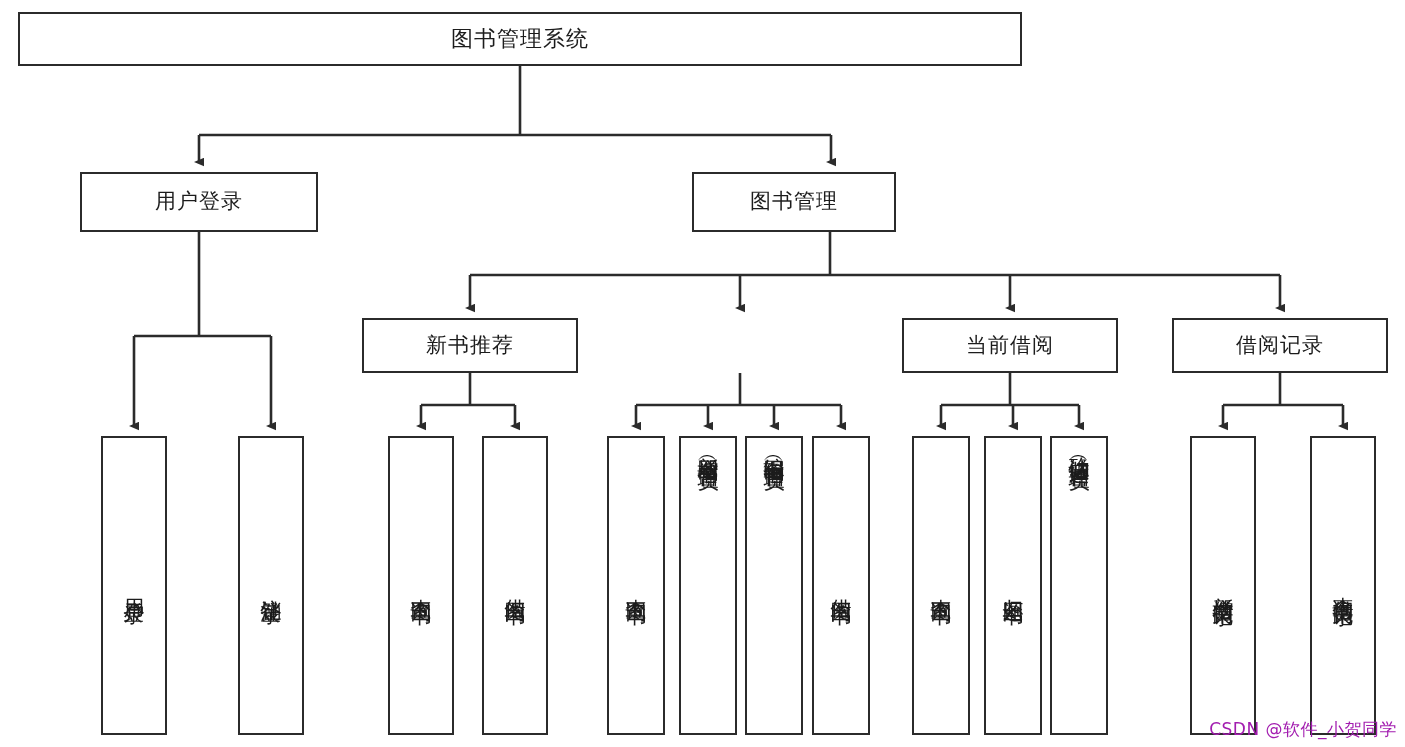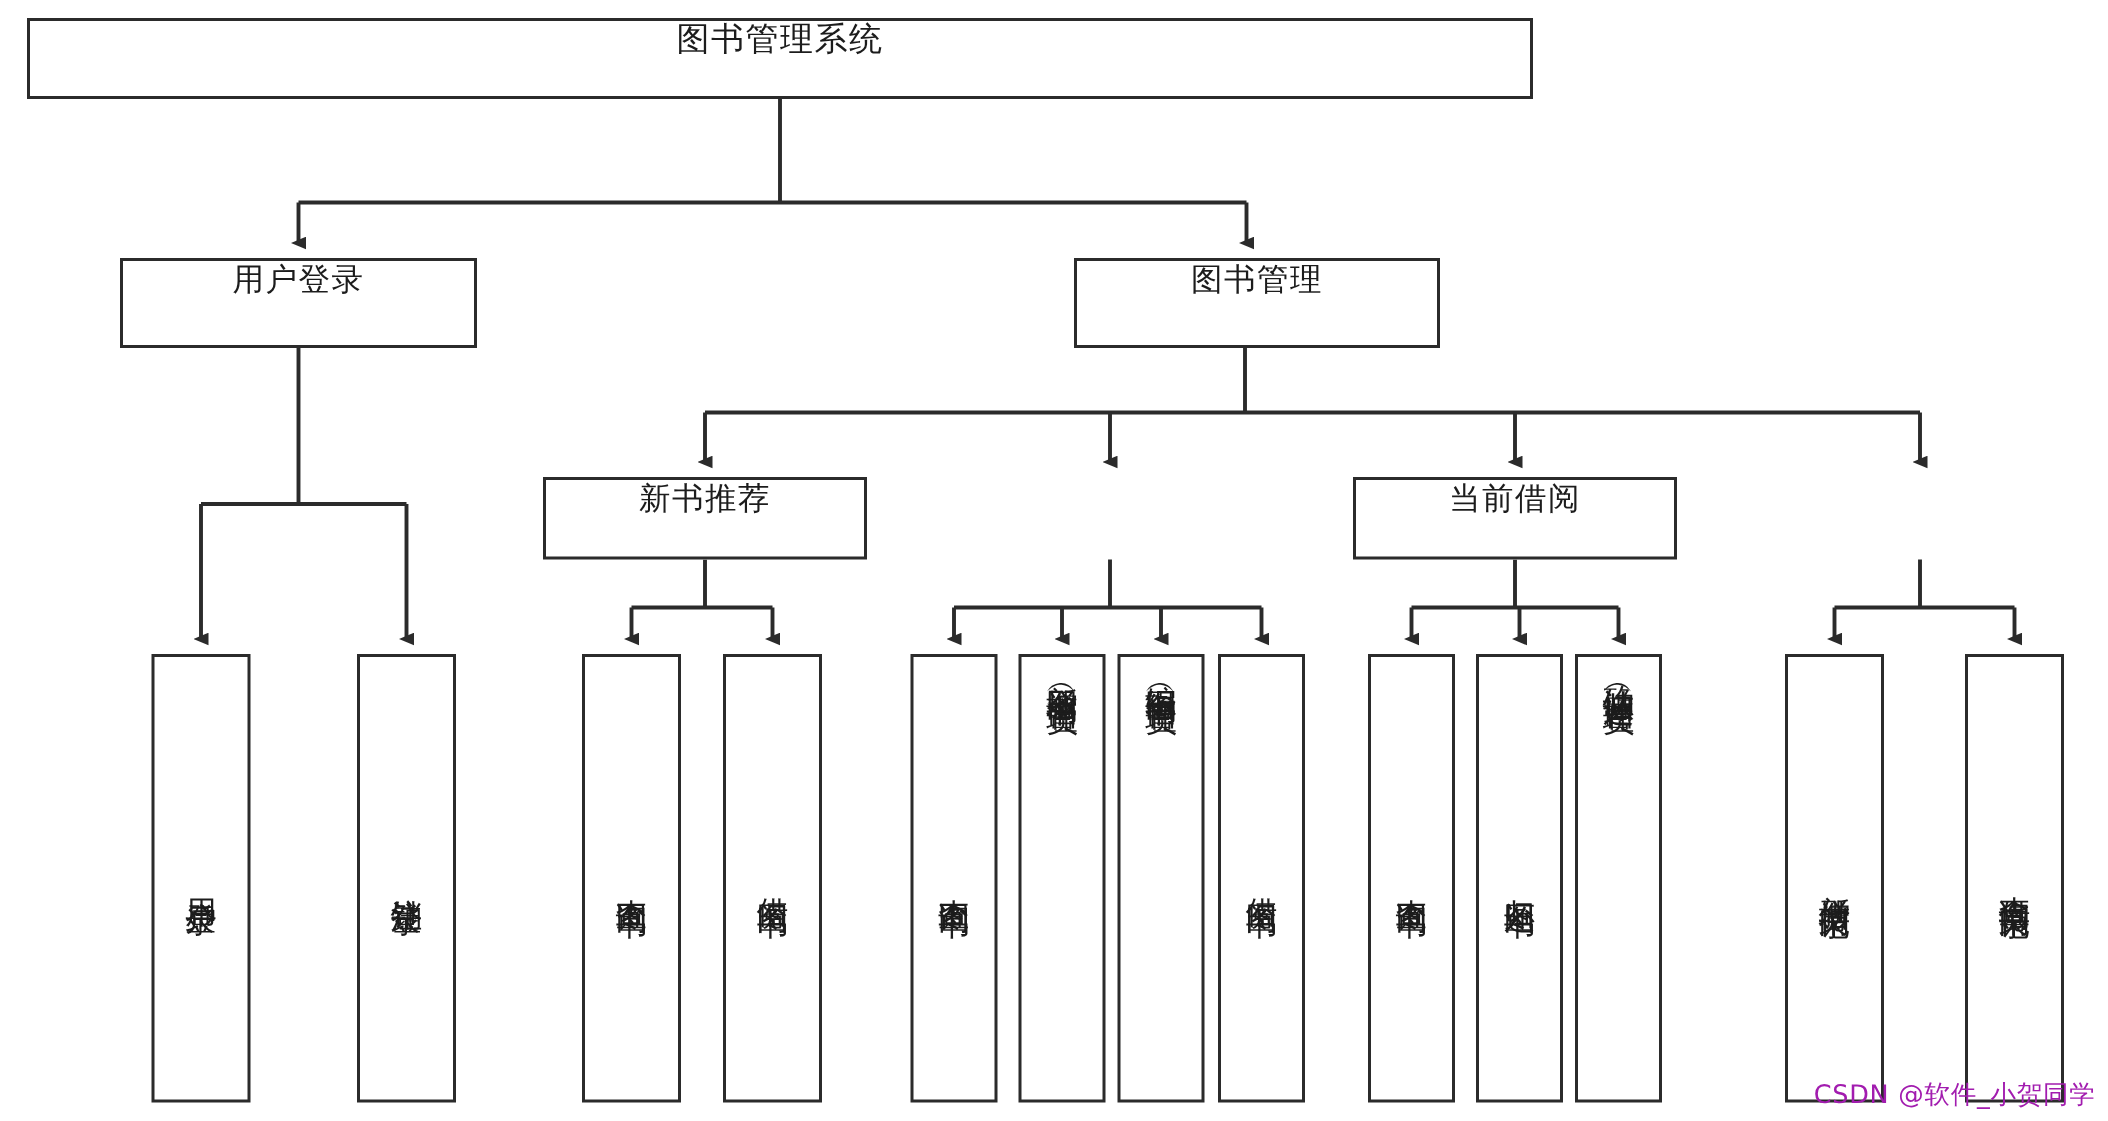--- a/index.html
+++ b/index.html
@@ -24,20 +24,21 @@
     top: 0;
     width: 1405px;
     height: 747px;
   }
   .node {
     position: absolute;
     box-sizing: border-box;
     border: 2.5px solid #2b2b2b;
     background: #ffffff;
     display: flex;
+    align-items: center;
     justify-content: center;
     color: #1c1c1c;
   }
   .node-h {
     font-size: 21px;
     line-height: 1.2;
     letter-spacing: 1px;
     white-space: nowrap;
   }
   .node-root .node-h {
@@ -140,33 +141,36 @@
   </svg>
 
   <div class="node node-root" style="left:18px; top:12px; width:1004px; height:54px;">
     <span class="node-h">图书管理系统</span>
   </div>
 
   <div class="node" style="left:80px; top:172px; width:238px; height:60px;">
     <span class="node-h">用户登录</span>
   </div>
 
-  <div class="node" style="left:716px; top:172px; width:244px; height:60px;">
+  <div class="node" style="left:692px; top:172px; width:204px; height:60px;">
     <span class="node-h">图书管理</span>
   </div>
 
   <div class="node" style="left:362px; top:318px; width:216px; height:55px;">
     <span class="node-h">新书推荐</span>
   </div>
 
 
   <div class="node" style="left:902px; top:318px; width:216px; height:55px;">
     <span class="node-h">当前借阅</span>
   </div>
 
+  <div class="node" style="left:1172px; top:318px; width:216px; height:55px;">
+    <span class="node-h">借阅记录</span>
+  </div>
 
   <div class="node leaf center-v" style="left:101px; top:436px; width:66px; height:299px;">
     <span class="node-v">用户登录</span>
   </div>
 
   <div class="node leaf center-v" style="left:238px; top:436px; width:66px; height:299px;">
     <span class="node-v">注销登录</span>
   </div>
 
   <div class="node leaf center-v" style="left:388px; top:436px; width:66px; height:299px;">

